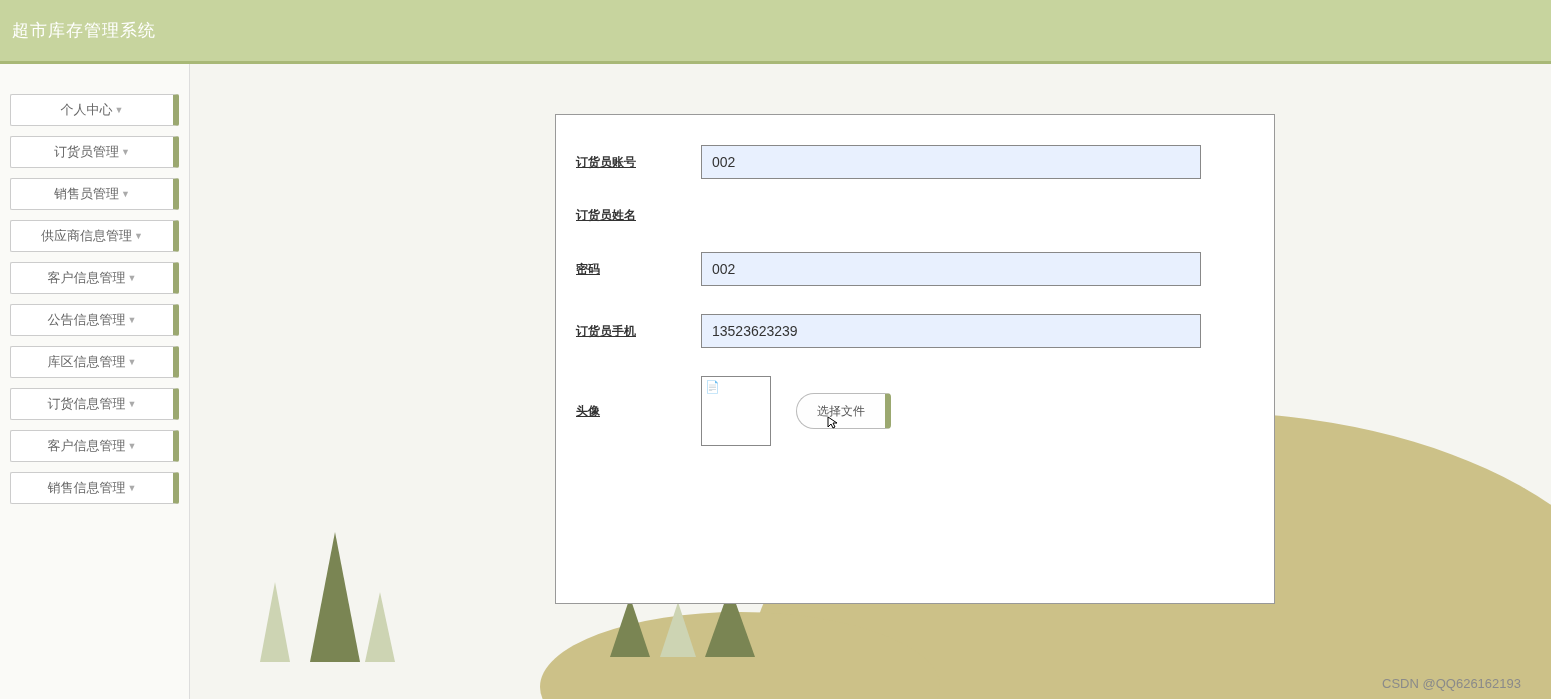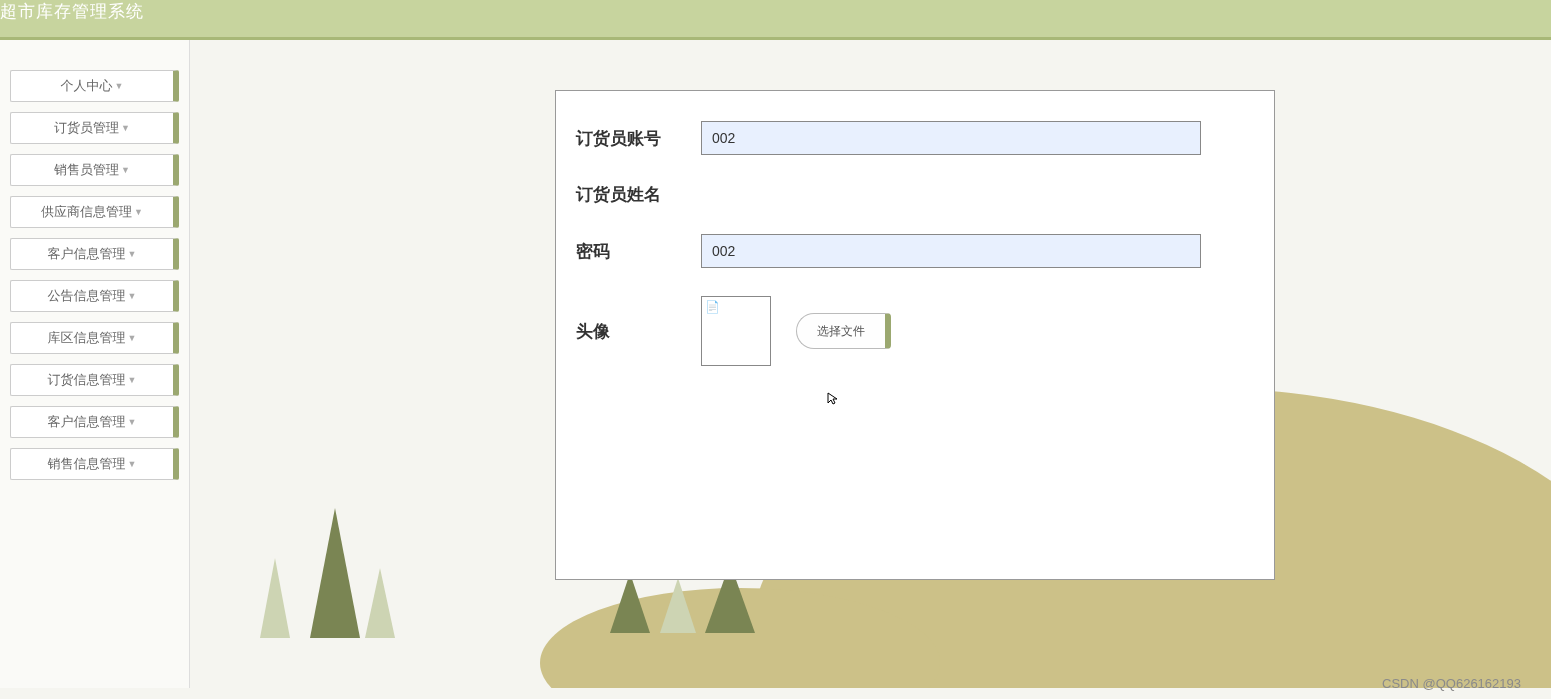--- a/index.html
+++ b/index.html
@@ -10,24 +10,25 @@
     body {
       font-family: "Microsoft YaHei", Arial, sans-serif;
       background: #f5f5f0;
       width: 1551px;
       height: 699px;
       overflow: hidden;
       position: relative;
     }
     .header {
       background: #c7d49e;
-      height: 40px;
+      height: 64px;
       width: 100%;
-      padding-left: 0px;
-      display: flex;
+      padding-left: 12px;
+      display: flex;
+      align-items: center;
       border-bottom: 3px solid #a8b877;
     }
     .header-title {
       color: #ffffff;
       font-size: 17px;
       letter-spacing: 1px;
     }
     .main-container {
       display: flex;
       height: calc(699px - 51px);
@@ -159,23 +160,24 @@
       display: flex;
       align-items: center;
       margin-bottom: 28px;
     }
     .form-row.avatar-row {
       align-items: center;
       margin-bottom: 15px;
     }
     .form-label {
       width: 125px;
-      font-size: 17px;
+      font-size: 12px;
       font-weight: bold;
       color: #333;
+      text-decoration: underline;
     }
     .form-input {
       width: 500px;
       height: 34px;
       background: #e8f0fe;
       border: 1px solid #888;
       padding: 8px 10px;
       font-size: 14px;
       color: #333;
     }
@@ -342,20 +344,24 @@
         <label class="form-label">订货员账号</label>
         <input class="form-input" type="text" value="002" style="">
       </div>
       <div class="form-row">
         <label class="form-label">订货员姓名</label>
       </div>
       <div class="form-row">
         <label class="form-label">密码</label>
         <input class="form-input" type="text" value="002" style="">
       </div>
+      <div class="form-row">
+        <label class="form-label">订货员手机</label>
+        <input class="form-input" type="text" value="13523623239" style="">
+      </div>
       <div class="form-row avatar-row">
         <label class="form-label">头像</label>
         <div class="avatar-preview">
           <span class="broken-icon">📄</span>
         </div>
         <div class="file-button">
           <span>选择文件</span>
         </div>
       </div>
     </div>

